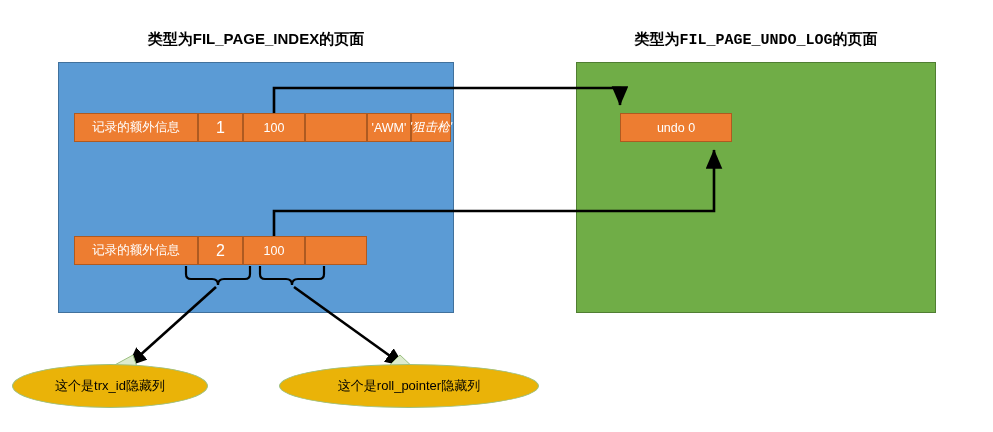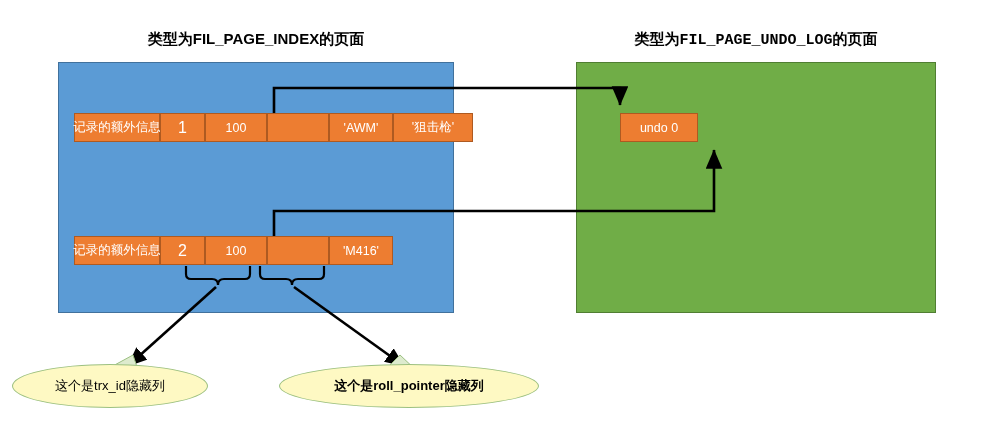--- a/index.html
+++ b/index.html
@@ -55,59 +55,59 @@
     background:#ED7D31;
     border:1px solid #AE5A21;
     color:#ffffff;
     font-size:12.5px;
     display:flex;
     align-items:center;
     justify-content:center;
     position:relative;
     white-space:nowrap;
   }
-  .cell.extra{width:86px;}
+  .cell.extra{width:124px;}
   .cell.trxid{width:45px;font-size:16px;}
   .cell.num{width:62px;}
   .cell.ptr{width:62px;}
-  .cell.name{width:64px;}
-  .cell.type{width:80px;}
+  .cell.name{width:44px;}
+  .cell.type{width:40px;font-style:italic;}
 
   
   #undo-group{
     position:absolute;
     left:620px;top:113px;
     display:flex;
     height:29px;
   }
   .undo-cell{
     box-sizing:border-box;
     background:#ED7D31;
     border:1px solid #AE5A21;
     color:#ffffff;
     font-size:12.5px;
     display:flex;align-items:center;justify-content:center;
-    width:78px;
+    width:112px;
     white-space:nowrap;
   }
 
   
   .callout{
     position:absolute;
     box-sizing:border-box;
-    background:#fef9c3;
+    background:#eab308;
     border:1px solid #9CC081;
     border-radius:50%;
     display:flex;align-items:center;justify-content:center;
     font-size:13px;
     color:#000;
     white-space:nowrap;
   }
   #callout-trxid{left:12px;top:364px;width:196px;height:44px;}
-  #callout-rollptr{left:279px;top:364px;width:260px;height:44px;font-weight:bold;}
+  #callout-rollptr{left:279px;top:364px;width:260px;height:44px;}
 
   
   #links{position:absolute;left:0;top:0;width:993px;height:432px;pointer-events:none;}
 </style>
 </head>
 <body>
 
 <div id="stage">
 
   <div class="panel-title" id="title-index">类型为FIL_PAGE_INDEX的页面</div>
@@ -149,21 +149,20 @@
     <div class="cell ptr"></div>
     <div class="cell name">'AWM'</div>
     <div class="cell type">'狙击枪'</div>
   </div>
 
   <div class="record-row" id="record-row-2">
     <div class="cell extra">记录的额外信息</div>
     <div class="cell trxid">2</div>
     <div class="cell num">100</div>
     <div class="cell ptr"></div>
-    <div class="cell name">'M416'</div>
   </div>
 
   <div id="undo-group">
     <div class="undo-cell">undo 0</div>
   </div>
 
   <div class="callout" id="callout-trxid">这个是trx_id隐藏列</div>
 
   <div class="callout" id="callout-rollptr">这个是roll_pointer隐藏列</div>
 

